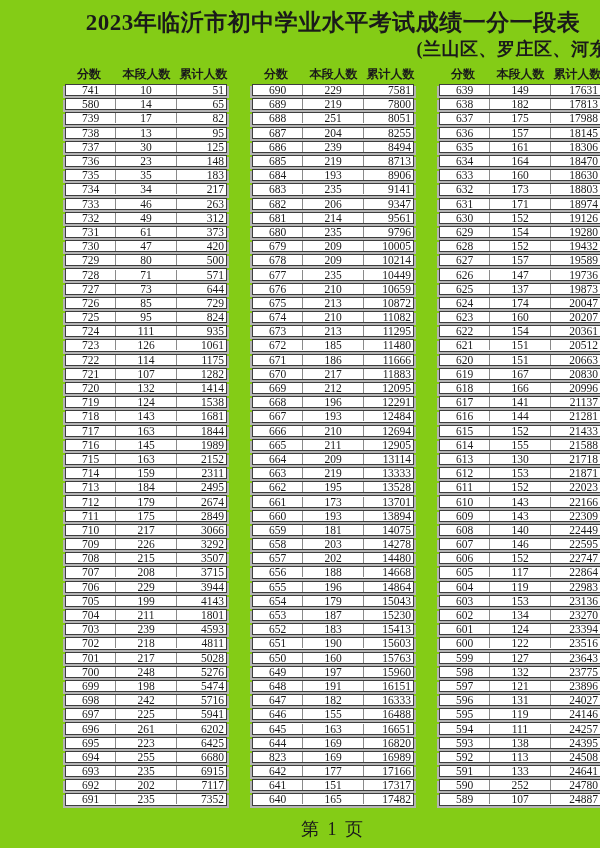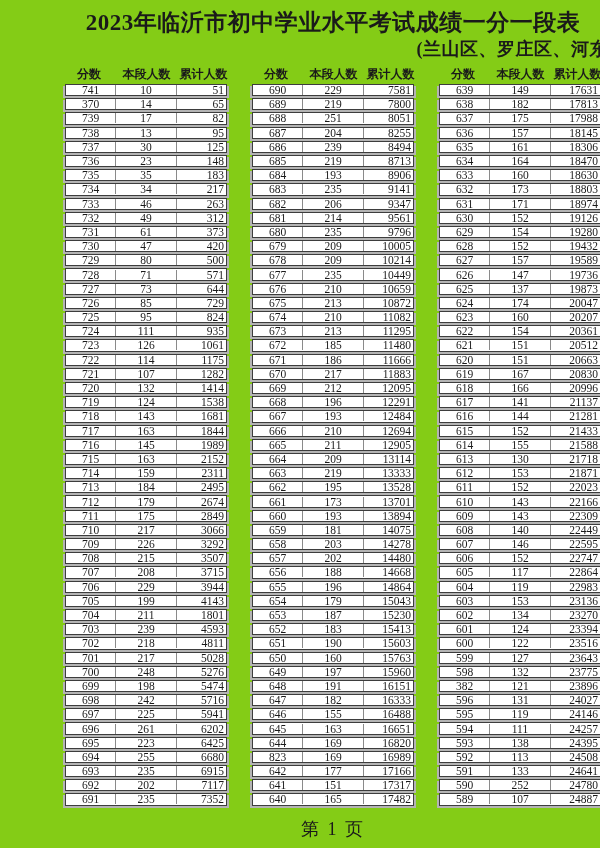--- a/index.html
+++ b/index.html
@@ -85,21 +85,21 @@
         <div class="h h1">本段人数</div>
         <div class="h h2">累计人数</div>
       </div>
       <div class="rows">
           <div class="row">
             <div class="cell c0">741</div>
             <div class="cell c1">10</div>
             <div class="cell c2">51</div>
           </div>
           <div class="row">
-            <div class="cell c0">370</div>
+            <div class="cell c0">580</div>
             <div class="cell c1">14</div>
             <div class="cell c2">65</div>
           </div>
           <div class="row">
             <div class="cell c0">739</div>
             <div class="cell c1">17</div>
             <div class="cell c2">82</div>
           </div>
           <div class="row">
             <div class="cell c0">738</div>
@@ -820,21 +820,21 @@
             <div class="cell c0">599</div>
             <div class="cell c1">127</div>
             <div class="cell c2">23643</div>
           </div>
           <div class="row">
             <div class="cell c0">598</div>
             <div class="cell c1">132</div>
             <div class="cell c2">23775</div>
           </div>
           <div class="row">
-            <div class="cell c0">382</div>
+            <div class="cell c0">597</div>
             <div class="cell c1">121</div>
             <div class="cell c2">23896</div>
           </div>
           <div class="row">
             <div class="cell c0">596</div>
             <div class="cell c1">131</div>
             <div class="cell c2">24027</div>
           </div>
           <div class="row">
             <div class="cell c0">595</div>

